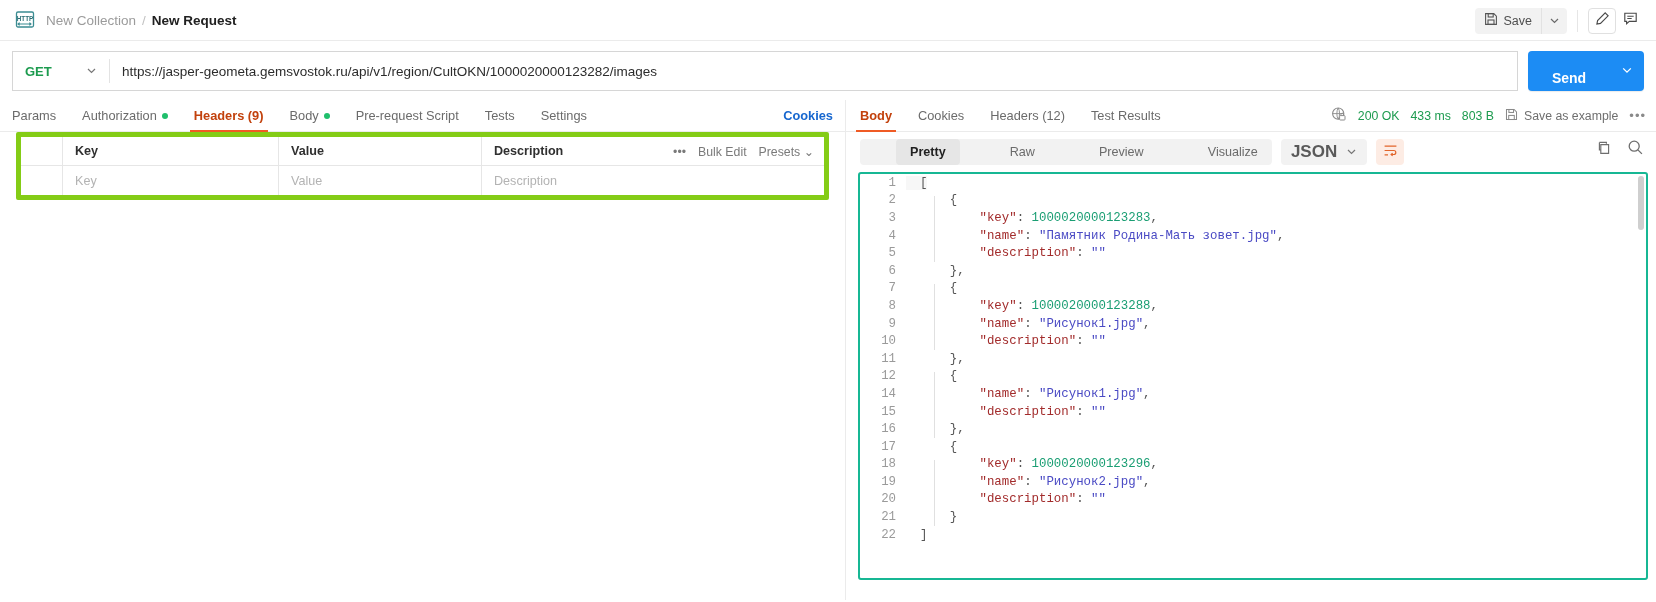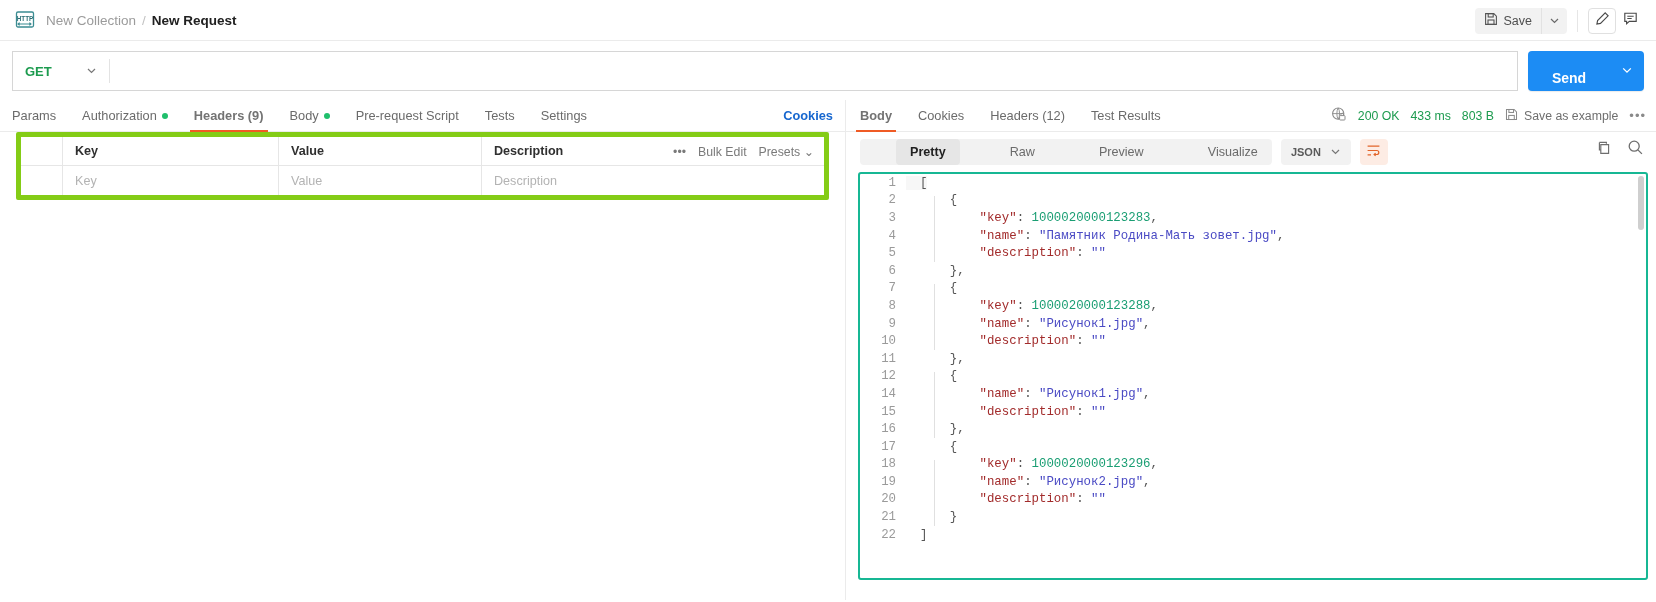--- a/index.html
+++ b/index.html
@@ -90,21 +90,21 @@
   
   .tabrow {
     display: flex; align-items: flex-end; height: 32px;
     padding: 0 12px; position: relative;
   }
   .tab {
     font-size: 12.8px; color: #6b6b6b; padding: 0 0 9px 0; margin-right: 26px;
     cursor: pointer; position: relative; white-space: nowrap;
     display: flex; align-items: center; gap: 5px; justify-content: flex-end;
   }
-  .tab.active { color: #737373; font-weight: bold; }
+  .tab.active { color: #c2410c; font-weight: bold; }
   .tab.active::after {
     content: ""; position: absolute; left: -4px; right: -4px; bottom: 0;
     height: 2px; background: #ef5b25;
   }
   .dot { width: 6px; height: 6px; border-radius: 50%; background: #1fbf6c; display:inline-block; }
   .cookies-link {
     position: absolute; right: 12px; bottom: 9px;
     font-size: 12.8px; color: #1767cf; font-weight: bold; cursor: pointer;
   }
   .tabrow-underline {
@@ -162,21 +162,21 @@
   }
   .seg { display: flex; background: #f2f2f2; border-radius: 4px; height: 26px; }
   .seg-item {
     display: flex; align-items: center; padding: 0 14px;
     font-size: 12.6px; color: #6b6b6b; cursor: pointer; border-radius: 4px; margin-left: 36px;
   }
   .seg-item.active { color: #212121; font-weight: bold; background: #e6e6e6; }
   .json-sel {
     display: flex; align-items: center; gap: 9px; background: #f2f2f2;
     border-radius: 4px; height: 26px; padding: 0 10px;
-    font-size: 11px; font-weight: bold; color: #5a5a5a; cursor: pointer;
+    font-size: 17px; font-weight: bold; color: #5a5a5a; cursor: pointer;
   }
   .wrap-btn {
     width: 28px; height: 26px; border-radius: 4px; background: #fdece4;
     display: flex; align-items: center; justify-content: center; cursor: pointer;
   }
   .resp-toolbar-right {
     position: absolute; right: 12px; top: 7px;
     display: flex; align-items: center; gap: 14px;
   }
 
@@ -270,20 +270,21 @@
     <div class="method-url">
       <div class="method">
         <span>GET</span>
         <span>
           <svg width="11" height="11" viewBox="0 0 11 11">
               <path d="M2 4l3.5 3.5L9 4" fill="none" stroke="#777" stroke-width="1.2"></path>
             </svg>
         </span>
       </div>
       <div class="method-sep"></div>
+      <input class="url-input" type="text" value="https://jasper-geometa.gemsvostok.ru/api/v1/region/CultOKN/1000020000123282/images" style="">
     </div>
     <div class="send-group">
       <div class="send-btn">Send</div>
       <div class="send-caret">
         <span>
           <svg width="12" height="12" viewBox="0 0 12 12">
               <path d="M2.2 4.4l3.8 3.8 3.8-3.8" fill="none" stroke="#fff" stroke-width="1.3"></path>
             </svg>
         </span>
       </div>

